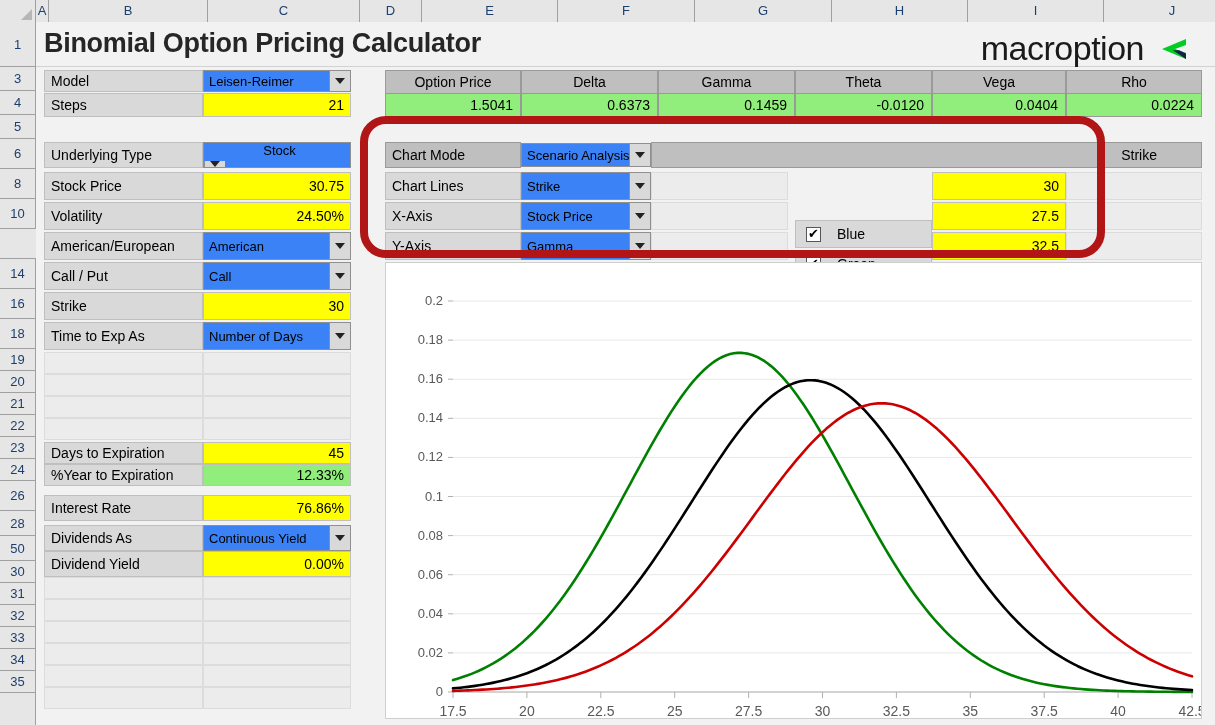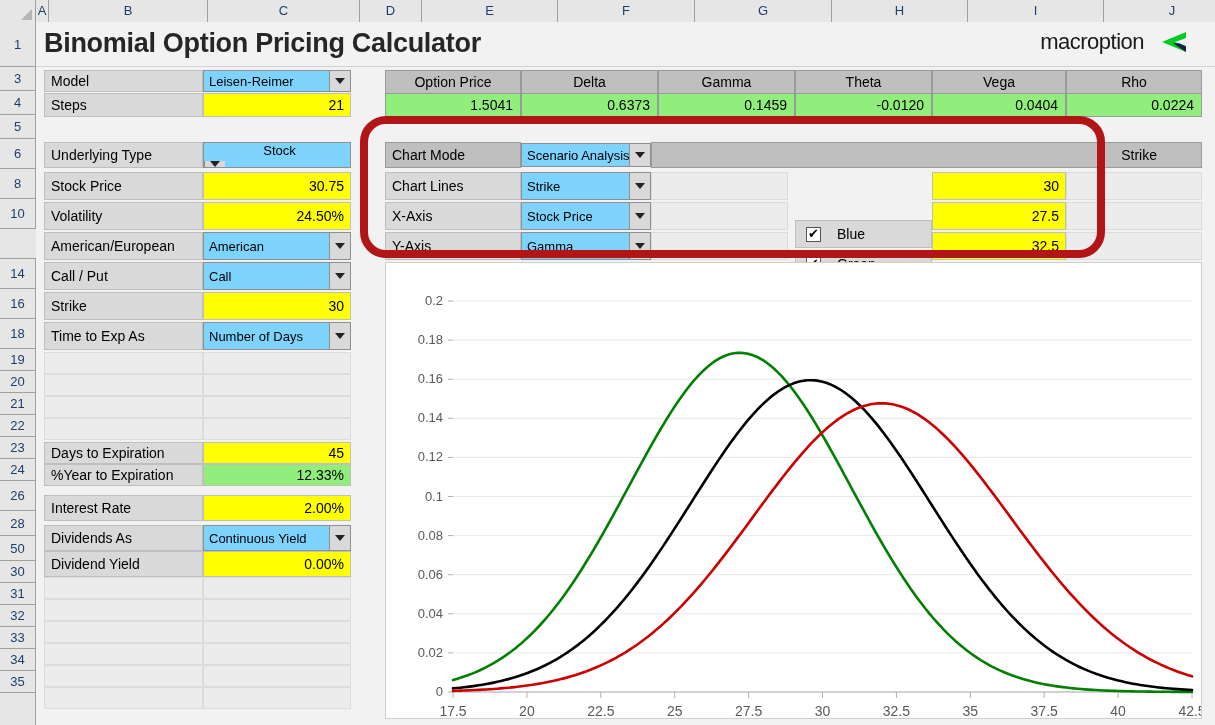--- a/index.html
+++ b/index.html
@@ -60,41 +60,41 @@
   }
   .title-text {
     position: absolute; left: 8px; top: 6px;
     font-size: 27px; font-weight: bold; color: #262626;
     letter-spacing: -0.3px;
   }
   .logo {
     position: absolute; right: 28px; top: 7px;
     display: flex; align-items: center; gap: 9px;
   }
-  .logo-text { font-size: 22px; color: #1a1a1a; letter-spacing: -0.5px; }
+  .logo-text { font-size: 34px; color: #1a1a1a; letter-spacing: -0.5px; }
   .logo-mark { display: block; }
 
   
   .lbl {
     position: absolute; background: #d9d9d9; border: 1px solid #bfbfbf;
     font-size: 14px; color: #000; display: flex; align-items: center;
     padding-left: 6px; overflow: hidden; white-space: nowrap;
   }
   .val {
     position: absolute; border: 1px solid #bfbfbf;
     font-size: 14px; color: #000; display: flex; align-items: center;
     overflow: hidden; white-space: nowrap;
   }
   .val.num { justify-content: flex-end; padding-right: 6px; background: #ffff00; }
   .val.calc { justify-content: flex-end; padding-right: 6px; background: #92ee7c; }
   .val.blank { background: #ececec; border: 1px solid #dcdcdc; }
 
   
   .combo {
-    position: absolute; background: #7dd3fc; border: 1px solid #8f8f8f;
+    position: absolute; background: #3b82f6; border: 1px solid #8f8f8f;
     display: flex; align-items: center; font-size: 13px; color: #000;
   }
   .combo .cbtext { padding-left: 5px; flex: 1; overflow: hidden; white-space: nowrap; }
   .combo .cbbtn {
     width: 21px; align-self: stretch; background: #d9d9d9;
     border-left: 1px solid #8f8f8f;
     display: flex; align-items: center; justify-content: center;
   }
   .combo .cbbtn::after {
     content: ""; width: 0; height: 0;
@@ -263,21 +263,21 @@
     <div class="val blank" style="left:8px;  top:396px; width:159px; height:22px;"></div>
     <div class="val blank" style="left:167px;top:396px; width:148px; height:22px;"></div>
 
     <div class="lbl" style="left:8px;  top:420px; width:159px; height:22px;">Days to Expiration</div>
     <div class="val num" style="left:167px;top:420px; width:148px; height:22px;">45</div>
 
     <div class="lbl" style="left:8px;  top:442px; width:159px; height:22px;">%Year to Expiration</div>
     <div class="val calc" style="left:167px;top:442px; width:148px; height:22px;">12.33%</div>
 
     <div class="lbl" style="left:8px;  top:473px; width:159px; height:26px;">Interest Rate</div>
-    <div class="val num" style="left:167px;top:473px; width:148px; height:26px;">2.00%</div>
+    <div class="val num" style="left:167px;top:473px; width:148px; height:26px;">76.86%</div>
 
     <div class="lbl" style="left:8px;  top:503px; width:159px; height:26px;">Dividends As</div>
     <div class="combo" style="left:167px;top:503px; width:148px; height:26px;">
       <span class="cbtext">Continuous Yield</span>
       <span class="cbbtn"></span>
     </div>
 
     <div class="lbl" style="left:8px;  top:529px; width:159px; height:26px;">Dividend Yield</div>
     <div class="val num" style="left:167px;top:529px; width:148px; height:26px;">0.00%</div>
 

